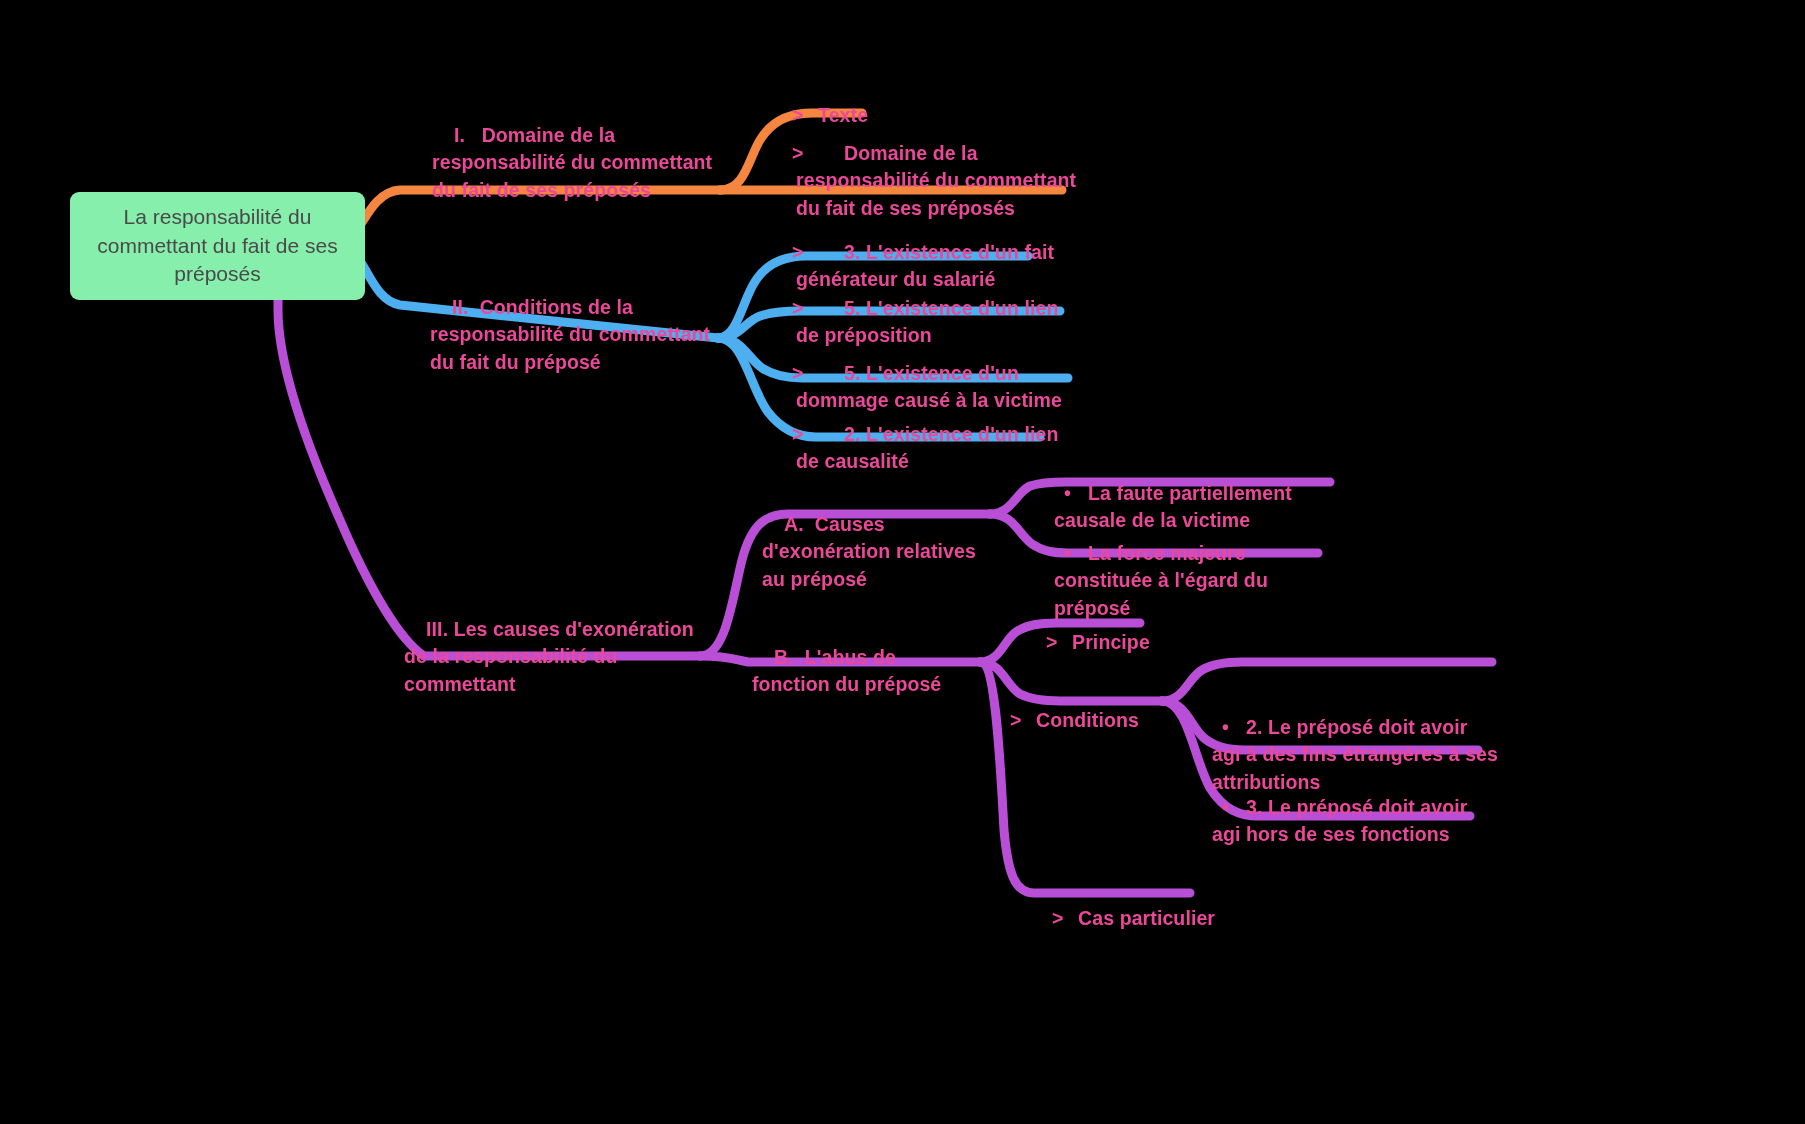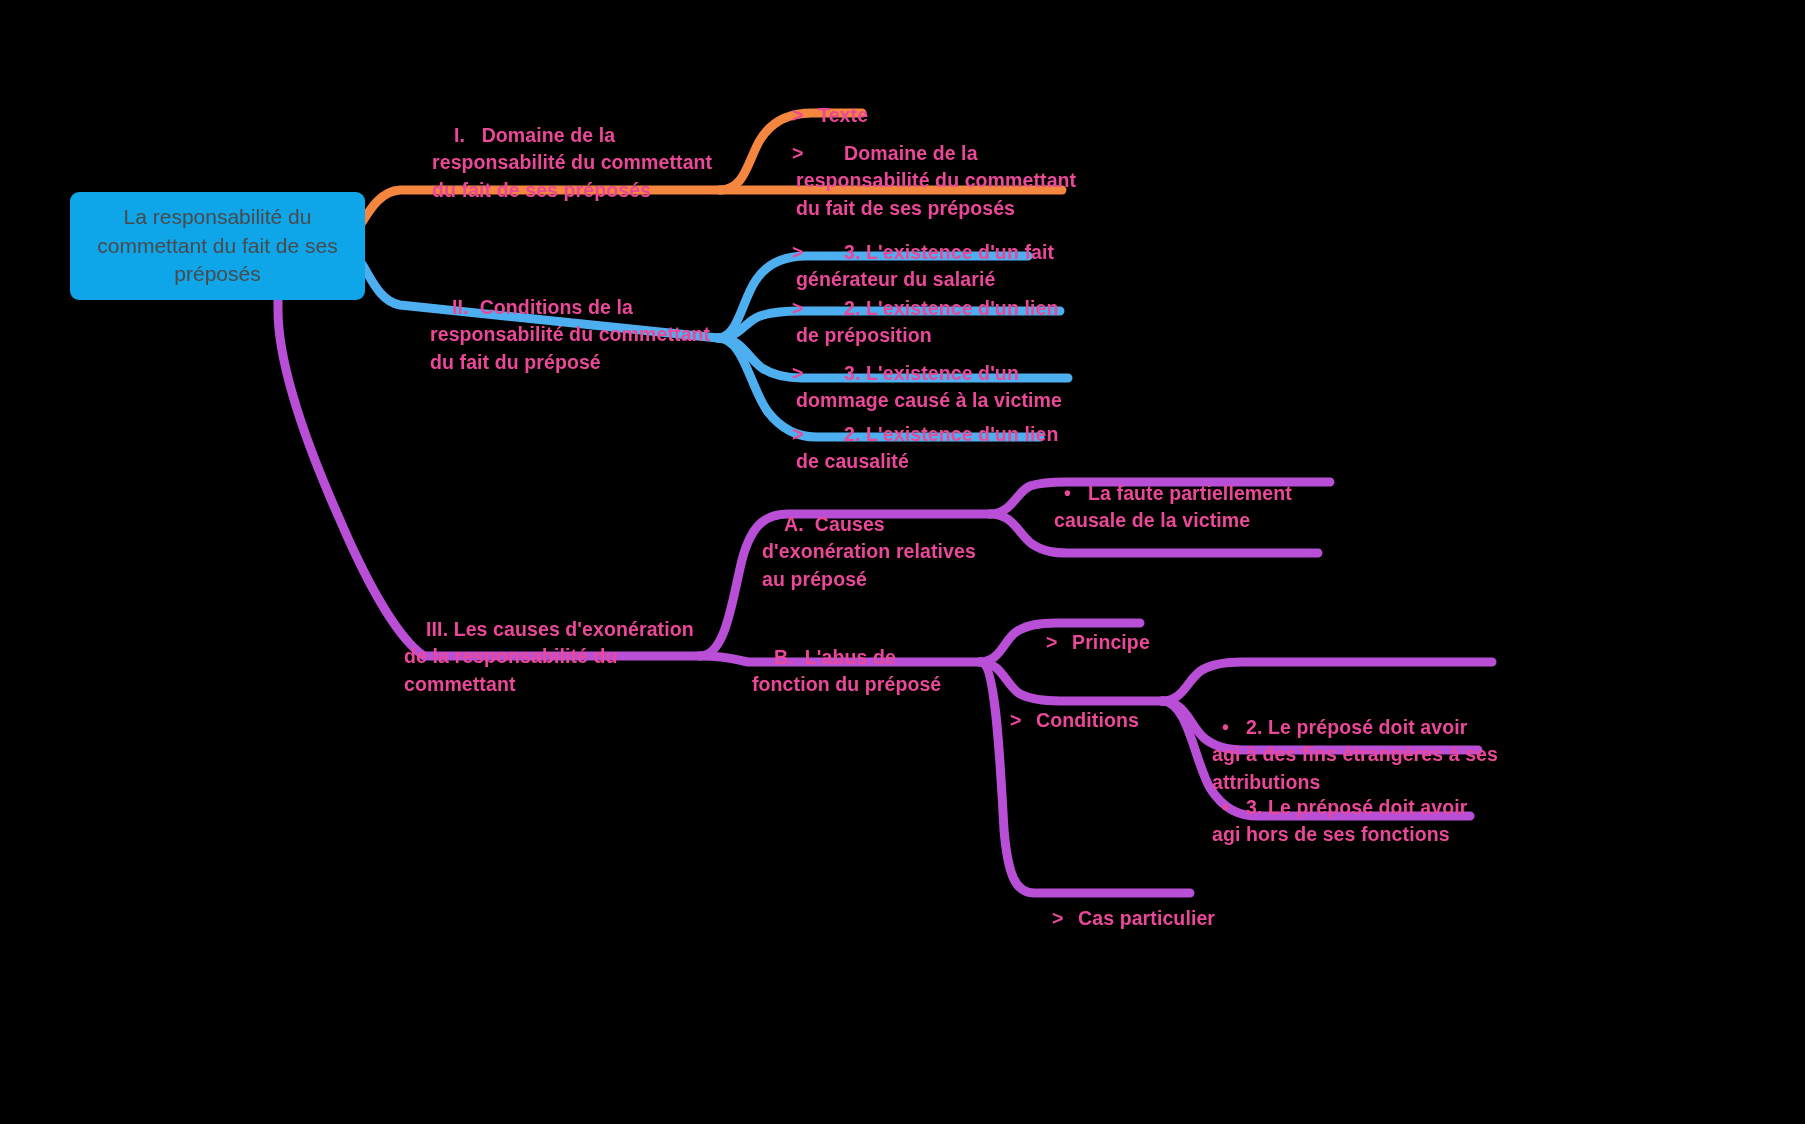--- a/index.html
+++ b/index.html
@@ -2,21 +2,21 @@
 <html><head>
 <meta charset="utf-8">
 <style>
   html,body{margin:0;padding:0;background:#000;}
   body{width:1805px;height:1124px;position:relative;overflow:hidden;
        font-family:"Liberation Sans",sans-serif;}
   #stage{position:absolute;inset:0;}
   svg.links{position:absolute;left:0;top:0;width:1805px;height:1124px;}
   .node{position:absolute;color:#ec4899;font-size:19.5px;line-height:1.42;
         font-weight:700;letter-spacing:.1px;white-space:pre-wrap;}
-  .root{position:absolute;background:#0ea5e9;border-radius:9px;
+  .root{position:absolute;background:#86efac;border-radius:9px;
         color:#4a4a4a;font-weight:400;font-size:21px;line-height:1.38;
         display:flex;align-items:center;justify-content:center;text-align:center;
         padding:10px 14px;box-sizing:border-box;}
   .mk{display:inline-block;min-width:26px;}
   .mkb{display:inline-block;min-width:12px;}
 </style>
 </head>
 <body>
 
 <div id="stage">
@@ -78,43 +78,46 @@
 
   <div class="node" style="left:430px;top:266px;width:295px;">
     <span>II.  Conditions de la responsabilité du commettant du fait du préposé</span>
   </div>
 
   <div class="node" style="left:770px;top:211px;width:282px;text-indent:-26px;padding-left:26px;">
     <span class="mk">&gt;</span><span>3. L'existence d'un fait générateur du salarié</span>
   </div>
 
   <div class="node" style="left:770px;top:267px;width:282px;text-indent:-26px;padding-left:26px;">
-    <span class="mk">&gt;</span><span>2. L'existence d'un lien de préposition</span>
+    <span class="mk">&gt;</span><span>5. L'existence d'un lien de préposition</span>
   </div>
 
   <div class="node" style="left:770px;top:332px;width:288px;text-indent:-26px;padding-left:26px;">
-    <span class="mk">&gt;</span><span>3. L'existence d'un dommage causé à la victime</span>
+    <span class="mk">&gt;</span><span>5. L'existence d'un dommage causé à la victime</span>
   </div>
 
   <div class="node" style="left:770px;top:393px;width:282px;text-indent:-26px;padding-left:26px;">
     <span class="mk">&gt;</span><span>2. L'existence d'un lien de causalité</span>
   </div>
 
   <div class="node" style="left:404px;top:588px;width:290px;">
     <span>III. Les causes d'exonération de la responsabilité du commettant</span>
   </div>
 
   <div class="node" style="left:762px;top:483px;width:230px;">
     <span>A.  Causes d'exonération relatives au préposé</span>
   </div>
 
   <div class="node" style="left:1042px;top:452px;width:282px;text-indent:-12px;padding-left:12px;">
     <span class="mkb">•</span><span>La faute partiellement causale de la victime</span>
   </div>
 
+  <div class="node" style="left:1042px;top:512px;width:278px;text-indent:-12px;padding-left:12px;">
+    <span class="mkb">•</span><span>La force majeure constituée à l'égard du préposé</span>
+  </div>
 
   <div class="node" style="left:752px;top:616px;width:222px;">
     <span>B.  L'abus de fonction du préposé</span>
   </div>
 
   <div class="node" style="left:1024px;top:601px;width:200px;">
     <span class="mk">&gt;</span><span>Principe</span>
   </div>
 
   <div class="node" style="left:988px;top:679px;width:200px;">

